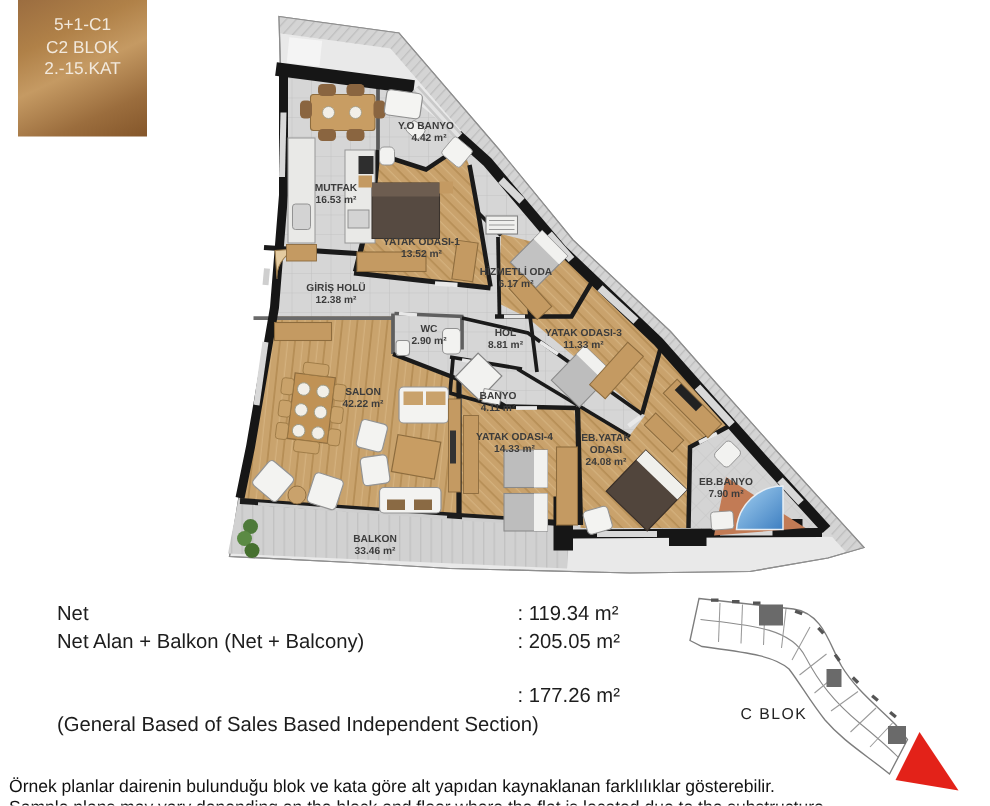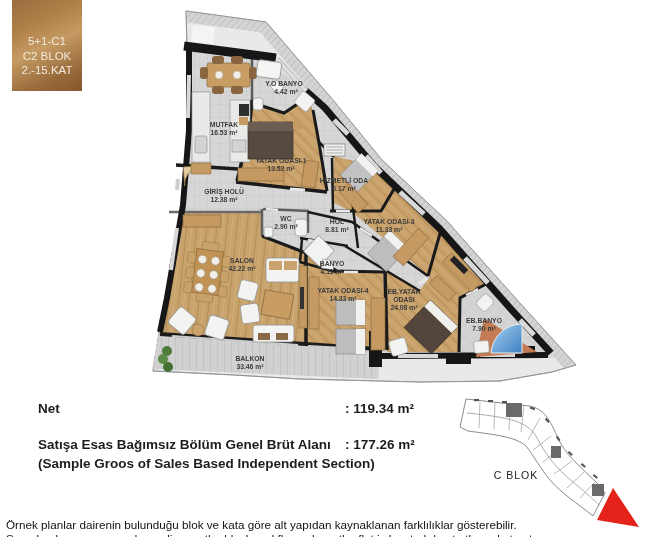--- a/index.html
+++ b/index.html
@@ -1,21 +1,21 @@
 <!DOCTYPE html>
 <html><head>
 <meta charset="utf-8">
 <style>
   html,body{margin:0;padding:0;}
   body{width:660px;height:537px;background:#ffffff;position:relative;overflow:hidden;
        font-family:"Liberation Sans", sans-serif;}
-  .hdr{position:absolute;left:12px;top:0px;width:70px;height:91px;
+  .hdr{position:absolute;left:12px;top:0px;width:86px;height:91px;
        background:linear-gradient(155deg,#9b6d40 0%,#b08148 28%,#c59a63 50%,#9b6d3d 78%,#84562a 100%);
-       color:#f2e9dd;text-align:center;font-size:11.5px;line-height:14.5px;padding-top:34px;box-sizing:border-box;}
-  .nets{position:absolute;left:38px;top:401px;width:400px;font-size:13.5px;color:#1d1d1d;font-weight:bold;}
+       color:#f2e9dd;text-align:center;font-size:11.5px;line-height:14.5px;padding-top:10px;box-sizing:border-box;}
+  .nets{position:absolute;left:38px;top:401px;width:400px;font-size:13.5px;color:#1d1d1d;}
   .nets .row{position:relative;height:19px;}
   .nets .v{position:absolute;left:307px;top:0;}
   .fine{position:absolute;left:6px;top:518px;width:700px;font-size:11.7px;color:#111;line-height:13.5px;white-space:nowrap;}
 </style>
 </head>
 <body>
 
 <div class="hdr">5+1-C1<br>C2 BLOK<br>2.-15.KAT</div>
 
 <svg width="660" height="537" viewBox="0 0 660 537" style="position:absolute;left:0;top:0">
@@ -440,19 +440,20 @@
 
 <rect x="592" y="484" width="12" height="12" fill="#6a6a6a"></rect>
 
 <text x="516" y="479" font-family="Liberation Sans,sans-serif" font-size="10.5" fill="#222" text-anchor="middle" letter-spacing="1">C BLOK</text>
 
 <path d="M613,488 L597,520 L639,527 Z" fill="#e32219"></path>
 </svg>
 
 <div class="nets">
   <div class="row"><span>Net</span><span class="v">: 119.34 m²</span></div>
+  <div class="row"><span>Net Alan + Balkon (Net + Balcony)</span><span class="v">: 205.05 m²</span></div>
   <div class="row" style="height:17px"></div>
-  <div class="row"><span>Satışa Esas Bağımsız Bölüm Genel Brüt Alanı</span><span class="v">: 177.26 m²</span></div>
-  <div class="row"><span>(Sample Groos of Sales Based Independent Section)</span></div>
+  <div class="row"><span class="v">: 177.26 m²</span></div>
+  <div class="row"><span>(General Based of Sales Based Independent Section)</span></div>
 </div>
 
 <div class="fine">Örnek planlar dairenin bulunduğu blok ve kata göre alt yapıdan kaynaklanan farklılıklar gösterebilir.<br>
 Sample plans may vary depending on the block and floor where the flat is located due to the substructure.</div>
 
 </body></html>

